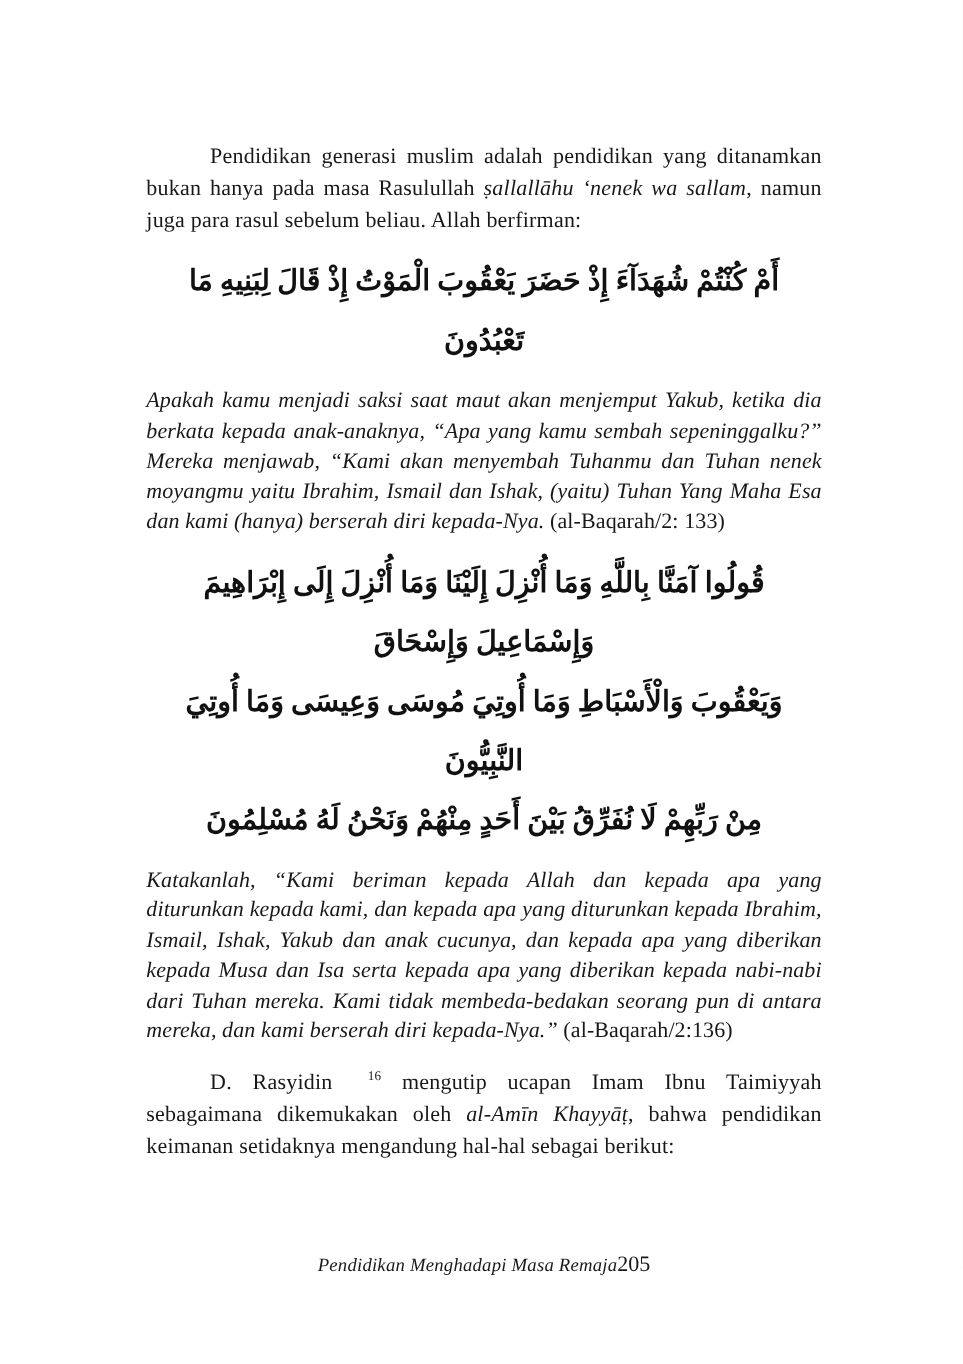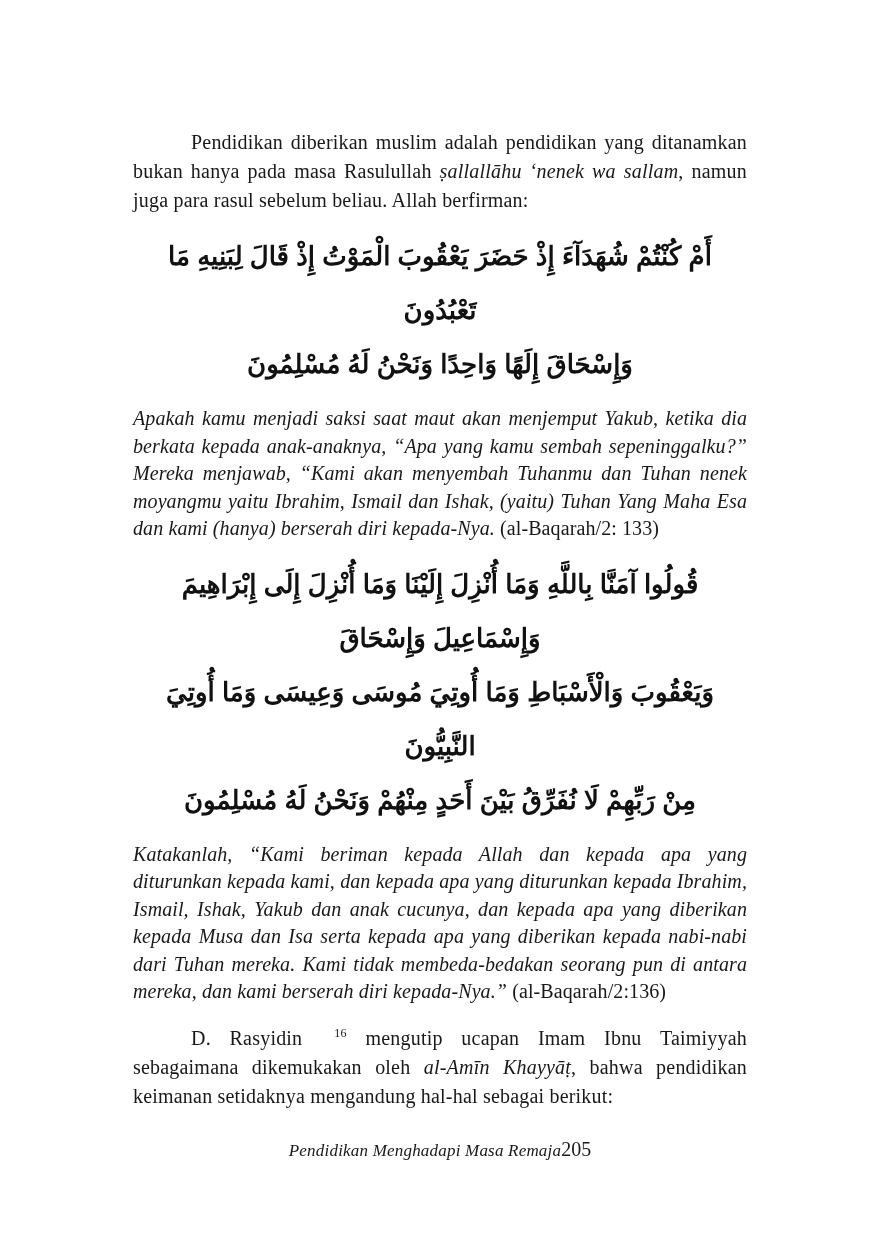--- a/index.html
+++ b/index.html
@@ -34,21 +34,21 @@
     font-size: 20px;
     line-height: 27.5px;
     text-align: justify;
     margin-top: 14px;
     letter-spacing: 0.1px;
   }
   .ref { font-style: normal; }
   .arabic-block {
     direction: rtl;
     text-align: center;
-    font-family: Liberation Sans, sans-serif;
+    font-family: Liberation Serif, serif;
     font-size: 26px;
     font-weight: bold;
     line-height: 54px;
     color: #111111;
     margin-top: 14px;
     margin-bottom: 8px;
   }
   .closing-par {
     margin-top: 18px;
   }
@@ -75,25 +75,24 @@
   .footer-page {
     font-size: 20px;
   }
 </style>
 </head>
 <body>
 
 <div class="page">
   <div class="content">
 
-    <p class="body-par indent"><span>Pendidikan diberikan muslim adalah pendidikan yang ditanamkan bukan hanya pada masa Rasulullah </span><span class="italic">ṣallallāhu ‘nenek wa sallam</span><span>, namun juga para rasul sebelum beliau. Allah berfirman:</span></p>
+    <p class="body-par indent"><span>Pendidikan generasi muslim adalah pendidikan yang ditanamkan bukan hanya pada masa Rasulullah </span><span class="italic">ṣallallāhu ‘nenek wa sallam</span><span>, namun juga para rasul sebelum beliau. Allah berfirman:</span></p>
 
     <div class="arabic-block">
       <div>أَمْ كُنْتُمْ شُهَدَآءَ إِذْ حَضَرَ يَعْقُوبَ الْمَوْتُ إِذْ قَالَ لِبَنِيهِ مَا تَعْبُدُونَ</div>
-      <div>وَإِسْحَاقَ إِلَهًا وَاحِدًا وَنَحْنُ لَهُ مُسْلِمُونَ</div>
     </div>
 
     <p class="trans-par"><span class="italic">Apakah kamu menjadi saksi saat maut akan menjemput Yakub, ketika dia berkata kepada anak-anaknya, “Apa yang kamu sembah sepeninggalku?” Mereka menjawab, “Kami akan menyembah Tuhanmu dan Tuhan nenek moyangmu yaitu Ibrahim, Ismail dan Ishak, (yaitu) Tuhan Yang Maha Esa dan kami (hanya) berserah diri kepada-Nya.</span><span class="ref"> (al-Baqarah/2: 133)</span></p>
 
     <div class="arabic-block">
       <div>قُولُوا آمَنَّا بِاللَّهِ وَمَا أُنْزِلَ إِلَيْنَا وَمَا أُنْزِلَ إِلَى إِبْرَاهِيمَ وَإِسْمَاعِيلَ وَإِسْحَاقَ</div>
       <div>وَيَعْقُوبَ وَالْأَسْبَاطِ وَمَا أُوتِيَ مُوسَى وَعِيسَى وَمَا أُوتِيَ النَّبِيُّونَ</div>
       <div>مِنْ رَبِّهِمْ لَا نُفَرِّقُ بَيْنَ أَحَدٍ مِنْهُمْ وَنَحْنُ لَهُ مُسْلِمُونَ</div>
     </div>
 

